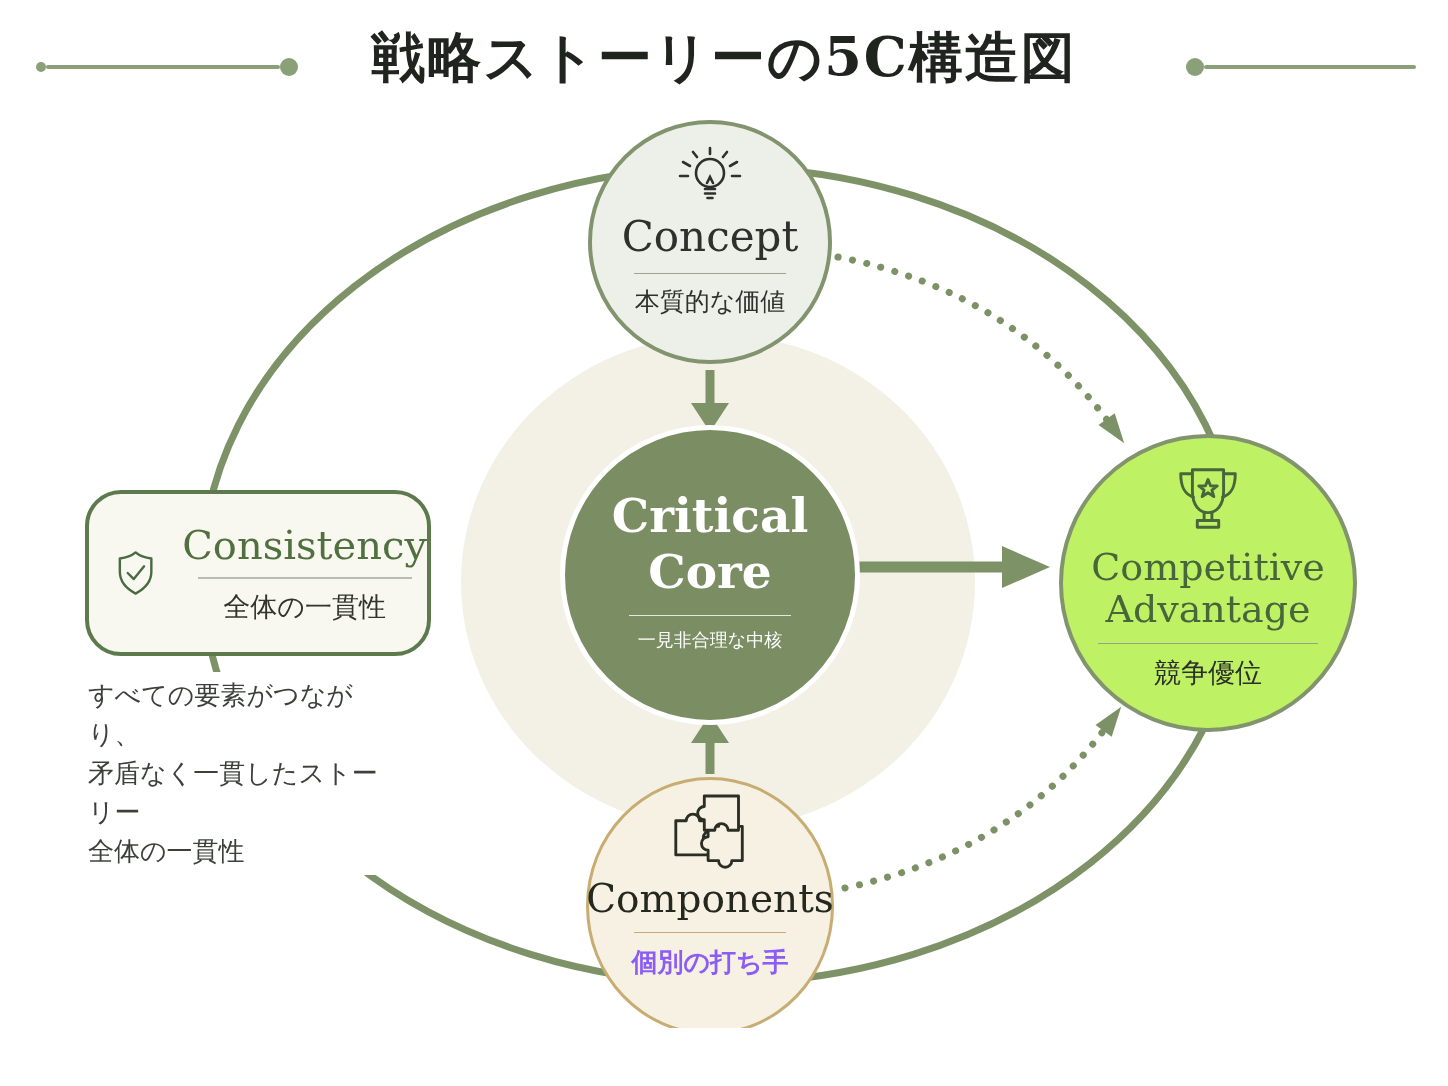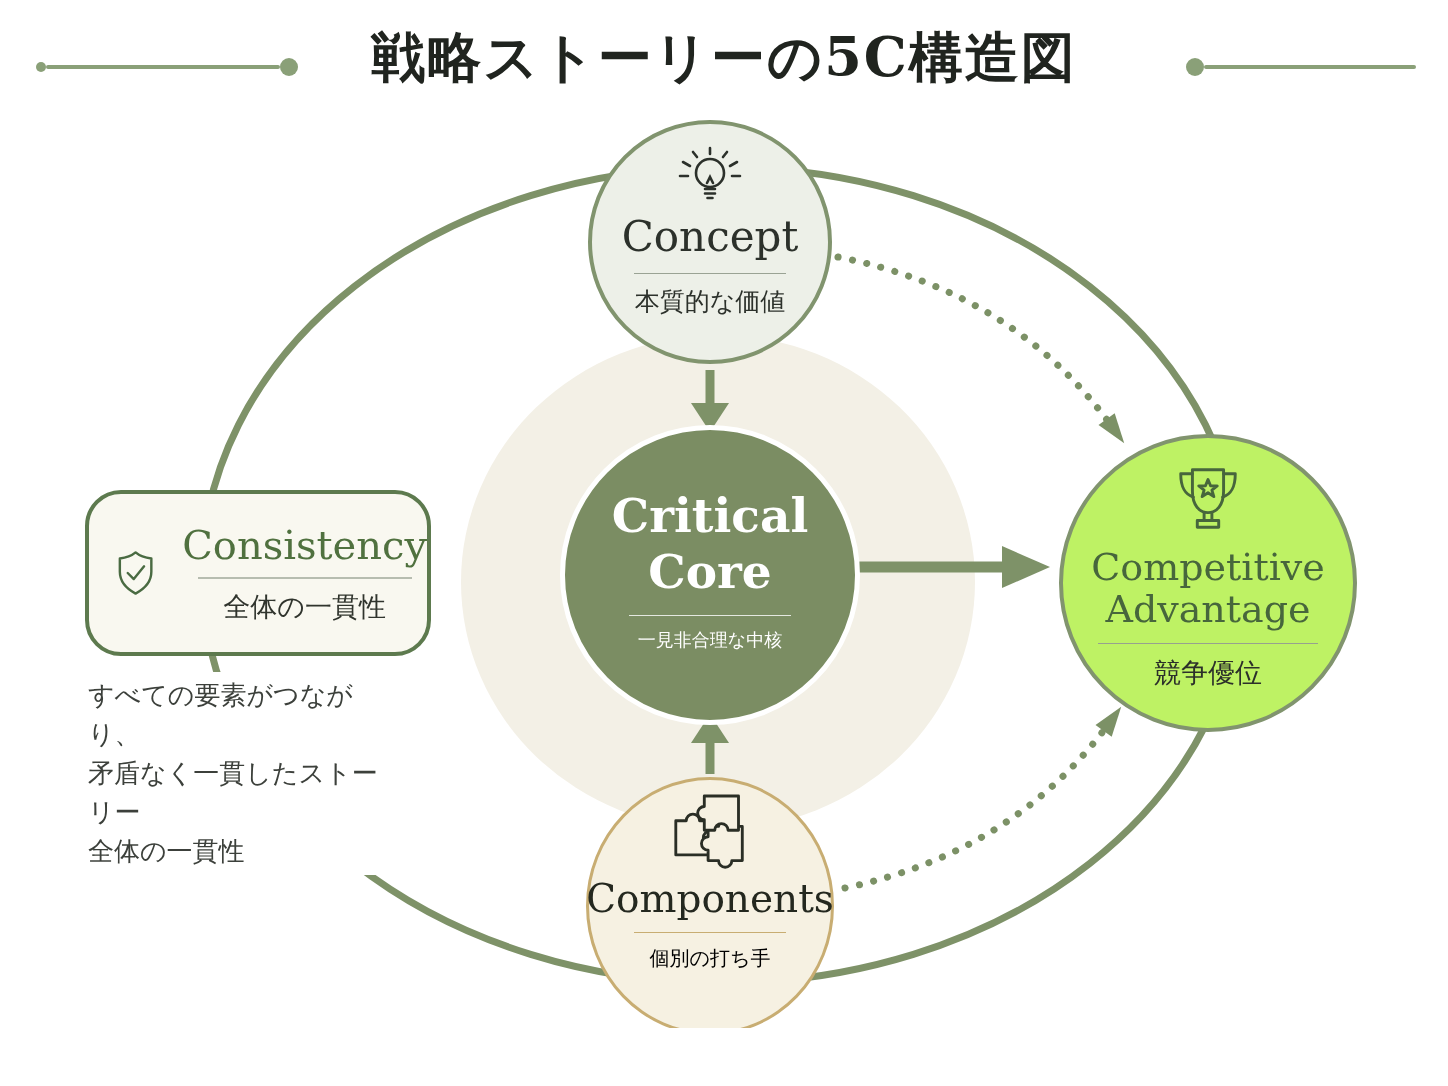--- a/index.html
+++ b/index.html
@@ -32,21 +32,21 @@
   .core .label{font-size:47px;font-weight:bold;line-height:56px;color:#ffffff;}
   .core .divider{width:162px;margin-top:15px;border-color:rgba(255,255,255,.8);}
   .core .sub{font-size:18px;margin-top:12px;color:#ffffff;}
   .advantage{left:1059px;top:434px;width:298px;height:298px;background:#bef264;border:4px solid #81946e;padding-top:24px;}
   .advantage .label{font-size:38px;color:#47663c;line-height:42px;margin-top:10px;}
   .advantage .divider{width:220px;margin-top:13px;border-color:#97a18f;}
   .advantage .sub{font-size:27px;color:#2c302a;margin-top:11px;}
   .components{left:586px;top:777px;width:248px;height:258px;background:#f6f1e2;border:3px solid #c8ad72;padding-top:14px;}
   .components .label{font-size:39px;color:#24281f;margin-top:2px;}
   .components .divider{width:152px;margin-top:11px;border-color:#c8ad72;}
-  .components .sub{font-size:20px;color:#000000;margin-top:12px;}
+  .components .sub{font-size:26px;color:#8b5cf6;margin-top:12px;font-weight:bold;}
   
   .consistency{
     position:absolute;left:85px;top:490px;width:346px;height:166px;box-sizing:border-box;
     background:#f9f8f0;border:4px solid #5d7a4e;border-radius:36px;
     display:flex;align-items:center;padding-left:26px;
   }
   .consistency .col{margin-left:26px;display:flex;flex-direction:column;align-items:center;}
   .consistency .label{font-size:40px;color:#50713f;}
   .consistency .divider{width:214px;height:0;border-bottom:2px solid #b7bdb0;margin-top:9px;}
   .consistency .sub{font-size:27px;color:#30342d;margin-top:10px;}

